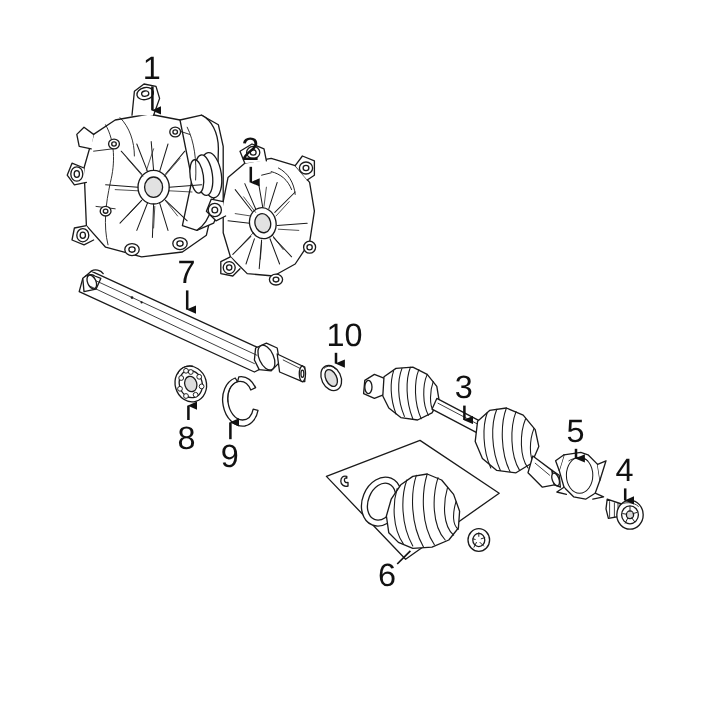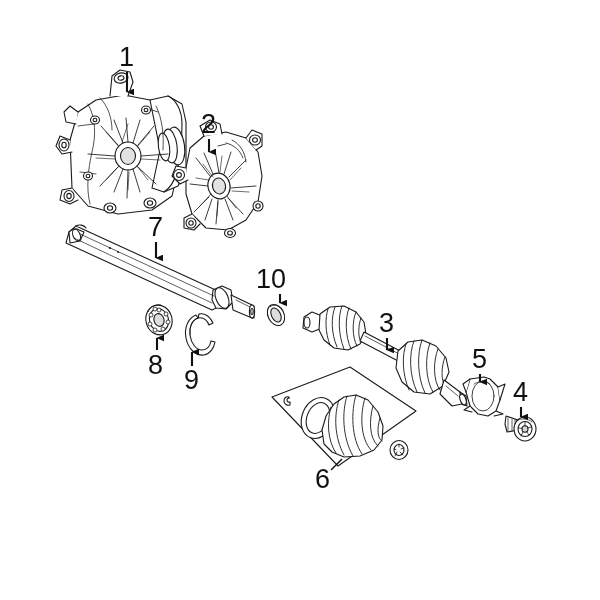--- a/index.html
+++ b/index.html
@@ -387,20 +387,20 @@
 
   <div class="callout-num" style="left:119px; top:44px;">1</div>
   <div class="callout-num" style="left:201px; top:111px;">2</div>
   <div class="callout-num" style="left:379px; top:310px;">3</div>
   <div class="callout-num" style="left:513px; top:379px;">4</div>
   <div class="callout-num" style="left:472px; top:346px;">5</div>
   <div class="callout-num" style="left:315px; top:466px;">6</div>
   <div class="callout-num" style="left:148px; top:214px;">7</div>
   <div class="callout-num" style="left:148px; top:352px;">8</div>
   <div class="callout-num" style="left:184px; top:367px;">9</div>
-  <div class="callout-num" style="left:256px; top:266px;">10</div>
+  <div class="callout-num" style="left:272px; top:266px;">10</div>
 
   <div class="footer-bar">
     
     
   </div>
 
 </div>
 
 </body></html>

